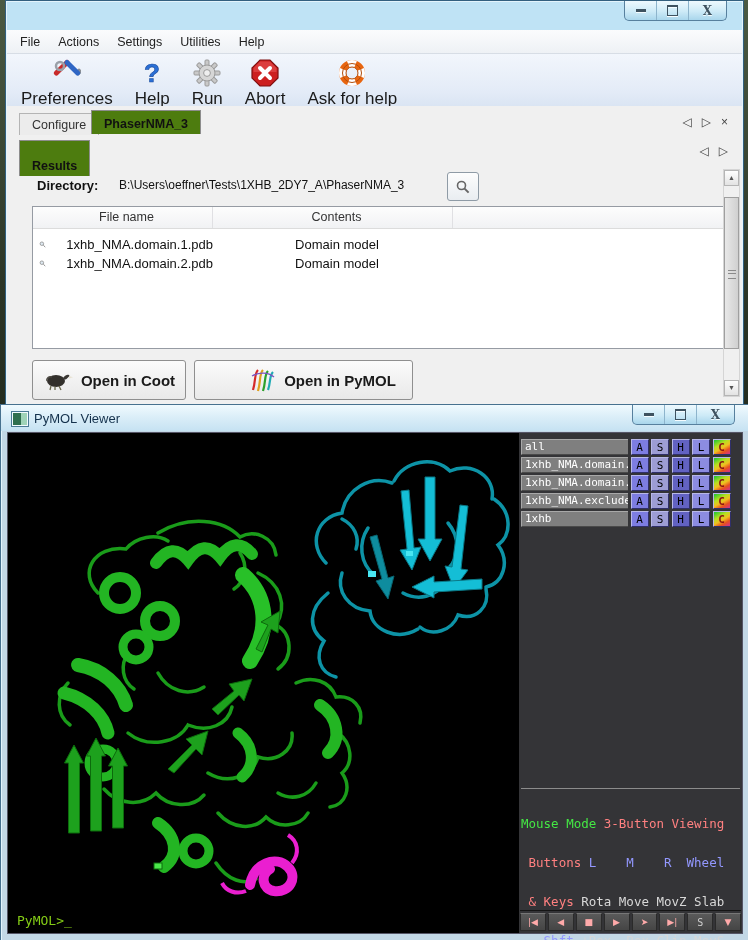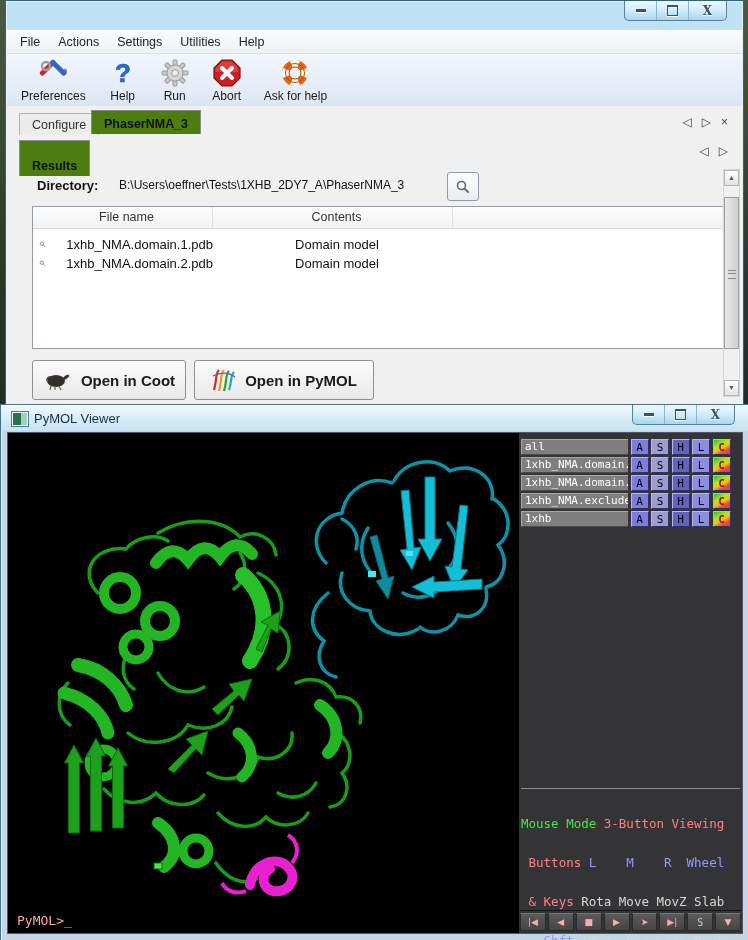--- a/index.html
+++ b/index.html
@@ -29,21 +29,21 @@
   #sceds{left:5px;top:0;width:737px;height:404px;}
   .menubar{position:absolute;left:1px;right:1px;top:29px;height:23px;
     background:linear-gradient(180deg,#fbfcfd,#eef1f5);border-bottom:1px solid #d7dde5;
     display:flex;align-items:center;padding-left:4px;}
   .menu-item{font-size:12.5px;color:#222;padding:3px 9px;}
   .toolbar{position:absolute;left:1px;right:1px;top:53px;height:52px;
     background:linear-gradient(180deg,#f2f6fc 0%,#e3ebf7 70%,#d8e3f2 100%);
     border-bottom:1px solid #bccadc;display:flex;align-items:flex-start;padding:3px 0 0 8px;}
   .tool-btn{display:flex;flex-direction:column;align-items:center;margin-right:10px;padding:1px 6px;}
   .tool-icon{width:30px;height:30px;display:flex;align-items:center;justify-content:center;}
-  .tool-label{font-size:12px;color:#1a1a1a;margin-top:1px;white-space:nowrap;}
+  .tool-label{font-size:17px;color:#1a1a1a;margin-top:1px;white-space:nowrap;}
   .tabbar{position:absolute;left:1px;right:1px;top:105px;height:31px;background:#f0f0f0;
     border-bottom:1px solid #a8a8a8;}
   .tab{position:absolute;font-size:12.5px;color:#333;background:#ececec;border:1px solid #b4b4b4;
     border-bottom:none;padding:4px 12px 3px;}
   .tab.active{background:#4d7c0f;font-weight:bold;color:#111;border-color:#8d8d8d;z-index:2;}
   .tab-nav{position:absolute;top:9px;display:flex;gap:10px;font-size:12px;color:#444;}
   .subtabbar{position:absolute;left:1px;right:1px;top:136px;height:27px;background:#f0f0f0;
     border-bottom:1px solid #b0b0b0;}
   .content{position:absolute;left:1px;right:1px;top:163px;height:240px;background:#f0f0f0;}
   .dir-label{position:absolute;left:30px;top:14px;font-size:13px;font-weight:bold;color:#111;}
@@ -72,21 +72,21 @@
   .action-btn{position:absolute;top:196px;height:38px;border:1px solid #8f8f8f;border-radius:3px;
     background:linear-gradient(180deg,#fbfbfb,#e9e9e9);display:flex;align-items:center;
     justify-content:center;gap:8px;font-size:15px;font-weight:bold;color:#1a1a1a;}
   
   #pymol{left:0;top:404px;width:748px;height:536px;background:#c3d8e6;border-color:#47718f;}
   #pymol .titlebar{height:26px;background:linear-gradient(180deg,#f0fafe 0%,#d9edf8 50%,#c6e2f2 100%);}
   .pym-client{position:absolute;left:6px;top:27px;width:736px;height:502px;background:#000;
     border:1px solid #556;box-sizing:border-box;}
   .viewport{position:absolute;left:0;top:0;width:511px;height:500px;background:#000;overflow:hidden;}
   .prompt{position:absolute;left:9px;top:480px;font-family:"DejaVu Sans Mono",monospace;
-    font-size:13px;color:#fca5a5;}
+    font-size:13px;color:#84cc16;}
   .side-panel{position:absolute;left:511px;top:0;width:223px;height:500px;background:#343437;}
   .obj-row{position:absolute;left:2px;height:18px;display:flex;align-items:center;}
   .obj-label{width:107px;height:16px;background:#7f7f7f;border-top:1px solid #a8a8a8;
     border-left:1px solid #a8a8a8;border-bottom:1px solid #4a4a4a;box-sizing:border-box;
     color:#fff;font-family:"DejaVu Sans Mono",monospace;font-size:11px;line-height:14px;
     padding-left:3px;white-space:nowrap;overflow:hidden;}
   .obj-btn{width:18px;height:16px;margin-left:2.5px;display:flex;align-items:center;justify-content:center;
     font-family:"DejaVu Sans Mono",monospace;font-size:11px;color:#000;
     border-top:1px solid #b8b8e8;border-left:1px solid #b8b8e8;border-bottom:1px solid #30306a;
     border-right:1px solid #30306a;box-sizing:border-box;}
@@ -256,21 +256,21 @@
     <div class="action-btn" style="left:25px;width:152px;">
       <svg width="30" height="22" viewBox="0 0 30 22">
         <ellipse cx="13" cy="12" rx="9" ry="6" fill="#33302c"></ellipse>
         <path d="M20 9 C23 5 26 5 26.5 7 L24 9.5 C23 11 21 11 20 9 Z" fill="#3a3733"></path>
         <polygon points="26,7 30,8.2 26,9.4" fill="#e8e2d2"></polygon>
         <path d="M8 17 L7 21 M12 17.5 L12 21 M16 17 L18 21" stroke="#6b6a4f" stroke-width="1.3" fill="none"></path>
         <path d="M4 12 C3 9 6 7 9 8" fill="none" stroke="#4a4740" stroke-width="1.5"></path>
       </svg>
       <span>Open in Coot</span>
     </div>
-    <div class="action-btn" style="left:187px;width:178px;">
+    <div class="action-btn" style="left:187px;width:178px;padding-left:39px;">
       <svg width="26" height="24" viewBox="0 0 26 24">
         <path d="M3 22 C6 12 4 6 8 2" stroke="#d42a2a" stroke-width="2.2" fill="none"></path>
         <path d="M8 23 C11 13 9 6 13 2" stroke="#e0a020" stroke-width="2.2" fill="none"></path>
         <path d="M13 23 C16 14 14 7 18 3" stroke="#2da12d" stroke-width="2.2" fill="none"></path>
         <path d="M18 22 C21 14 19 8 23 4" stroke="#20aab4" stroke-width="2.2" fill="none"></path>
         <path d="M2 8 C9 4 18 4 24 9" stroke="#7a56c2" stroke-width="1.4" fill="none"></path>
       </svg>
       <span>Open in PyMOL</span>
     </div>
   </div>

